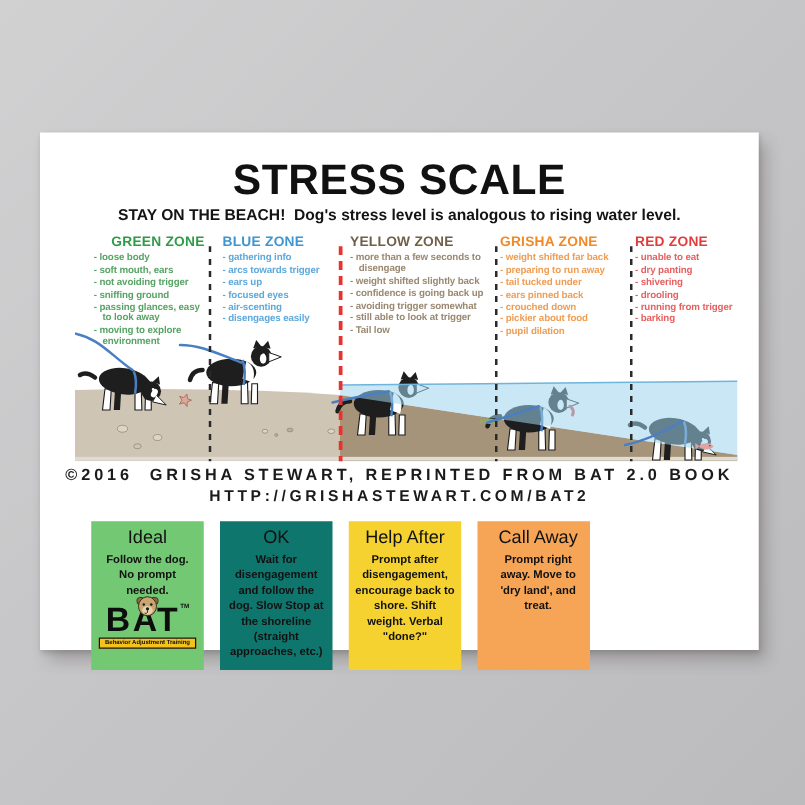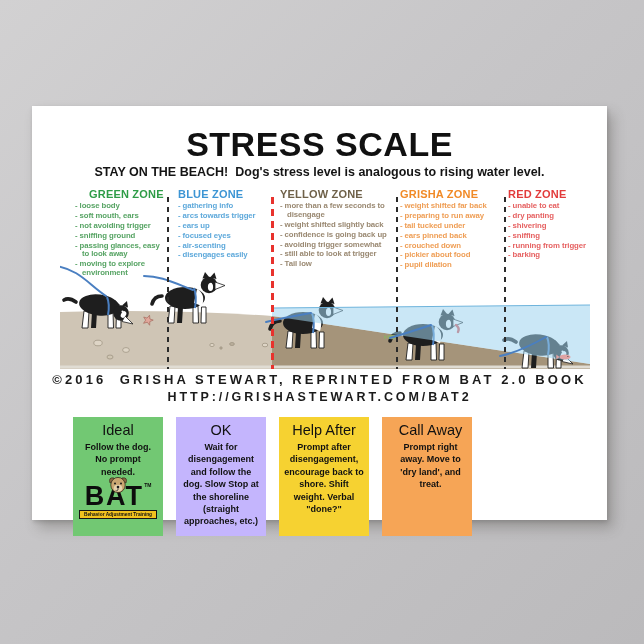--- a/index.html
+++ b/index.html
@@ -85,21 +85,21 @@
         <div class="zitem">- tail tucked under</div>
         <div class="zitem">- ears pinned back</div>
         <div class="zitem">- crouched down</div>
         <div class="zitem">- pickier about food</div>
         <div class="zitem">- pupil dilation</div>
       </div>
     <div class="zone-items" style="left: 476px; width: 92px; color: rgb(230, 98, 98);">
         <div class="zitem">- unable to eat</div>
         <div class="zitem">- dry panting</div>
         <div class="zitem">- shivering</div>
-        <div class="zitem">- sniffing</div>
+        <div class="zitem">- drooling</div>
         <div class="zitem">- running from trigger</div>
         <div class="zitem">- barking</div>
       </div>
 
     <svg class="beach-svg" viewBox="0 0 530 163">
 
       <path d="M0,106 Q110,103 212,110 L212,163 L0,163 Z" fill="#cfc5b5"></path>
 
       <path d="M212,110 L530,158 L530,163 L212,163 Z" fill="#a5947a"></path>
 
@@ -206,21 +206,21 @@
               <ellipse cx="11" cy="13.2" rx="4.2" ry="3.4" fill="#e6d3ae"></ellipse>
               <circle cx="8" cy="8.6" r="1" fill="#1c1c1c"></circle>
               <circle cx="14" cy="8.6" r="1" fill="#1c1c1c"></circle>
               <circle cx="11" cy="12" r="1.3" fill="#1c1c1c"></circle>
               <path d="M11,13.2 L11,15 M11,15 Q9.6,16.4 8.6,15.4" stroke="#1c1c1c" stroke-width="0.7" fill="none"></path>
             </svg>
           </span>
           <div class="logo-ribbon">Behavior Adjustment Training</div>
         </div>
       </div>
-      <div class="abox" style="background: #c4b5fd;">
+      <div class="abox" style="background: #0f766e;">
         <div class="abox-title">OK</div>
         <div class="abox-text">Wait for disengagement and follow the dog. Slow Stop at the shoreline (straight approaches, etc.)</div>
       </div>
       <div class="abox" style="background: rgb(246, 210, 49);">
         <div class="abox-title">Help After</div>
         <div class="abox-text">Prompt after disengagement, encourage back to shore. Shift weight. Verbal "done?"</div>
       </div>
       <div class="abox" style="background: rgb(246, 165, 86); padding-left: 12px;">
         <div class="abox-title">Call Away</div>
         <div class="abox-text">Prompt right away. Move to 'dry land', and treat.</div>

